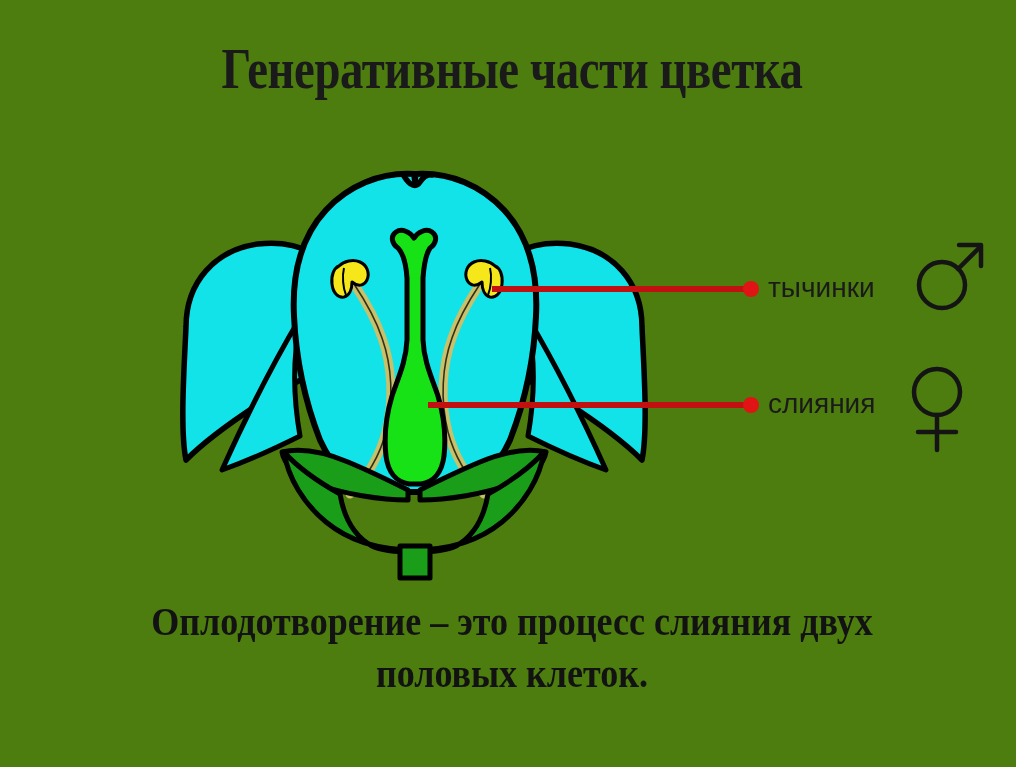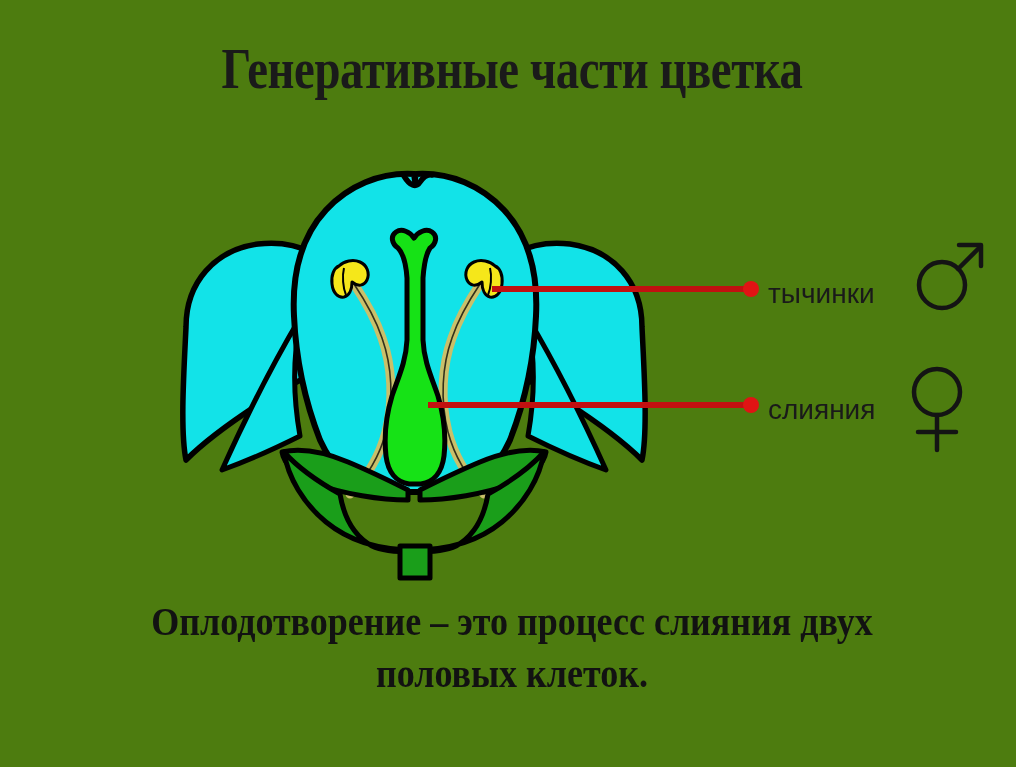--- a/index.html
+++ b/index.html
@@ -48,21 +48,20 @@
   }
   .caption-line { display: block; white-space: nowrap; }
 
   .label-text {
     position: absolute;
     font-family: "Liberation Sans", sans-serif;
     font-size: 28px;
     line-height: 32px;
     color: #1a1a1a;
     white-space: nowrap;
-    margin-top: 6px;
   }
   #label-stamens { left: 768px; top: 272px; }
   #label-pistil  { left: 768px; top: 388px; }
 
   #flower-svg, #symbols-svg, #leaders-svg {
     position: absolute;
     left: 0;
     top: 0;
   }
   #flower-svg  { z-index: 1; }

